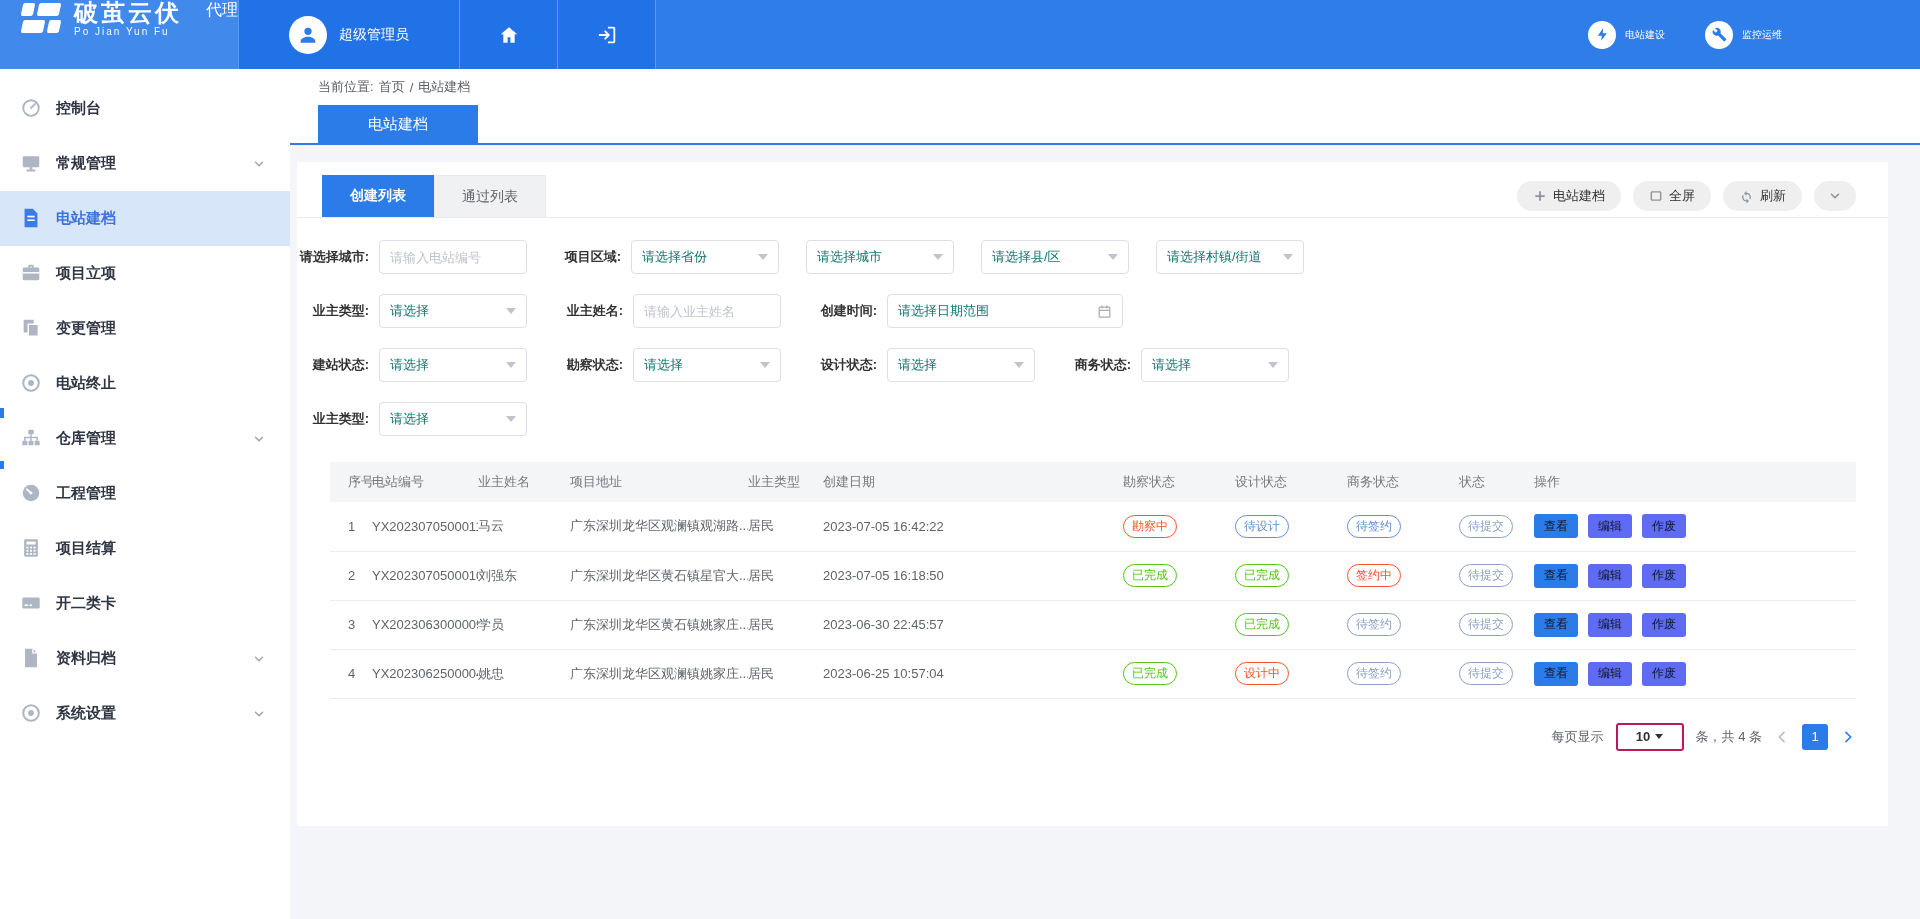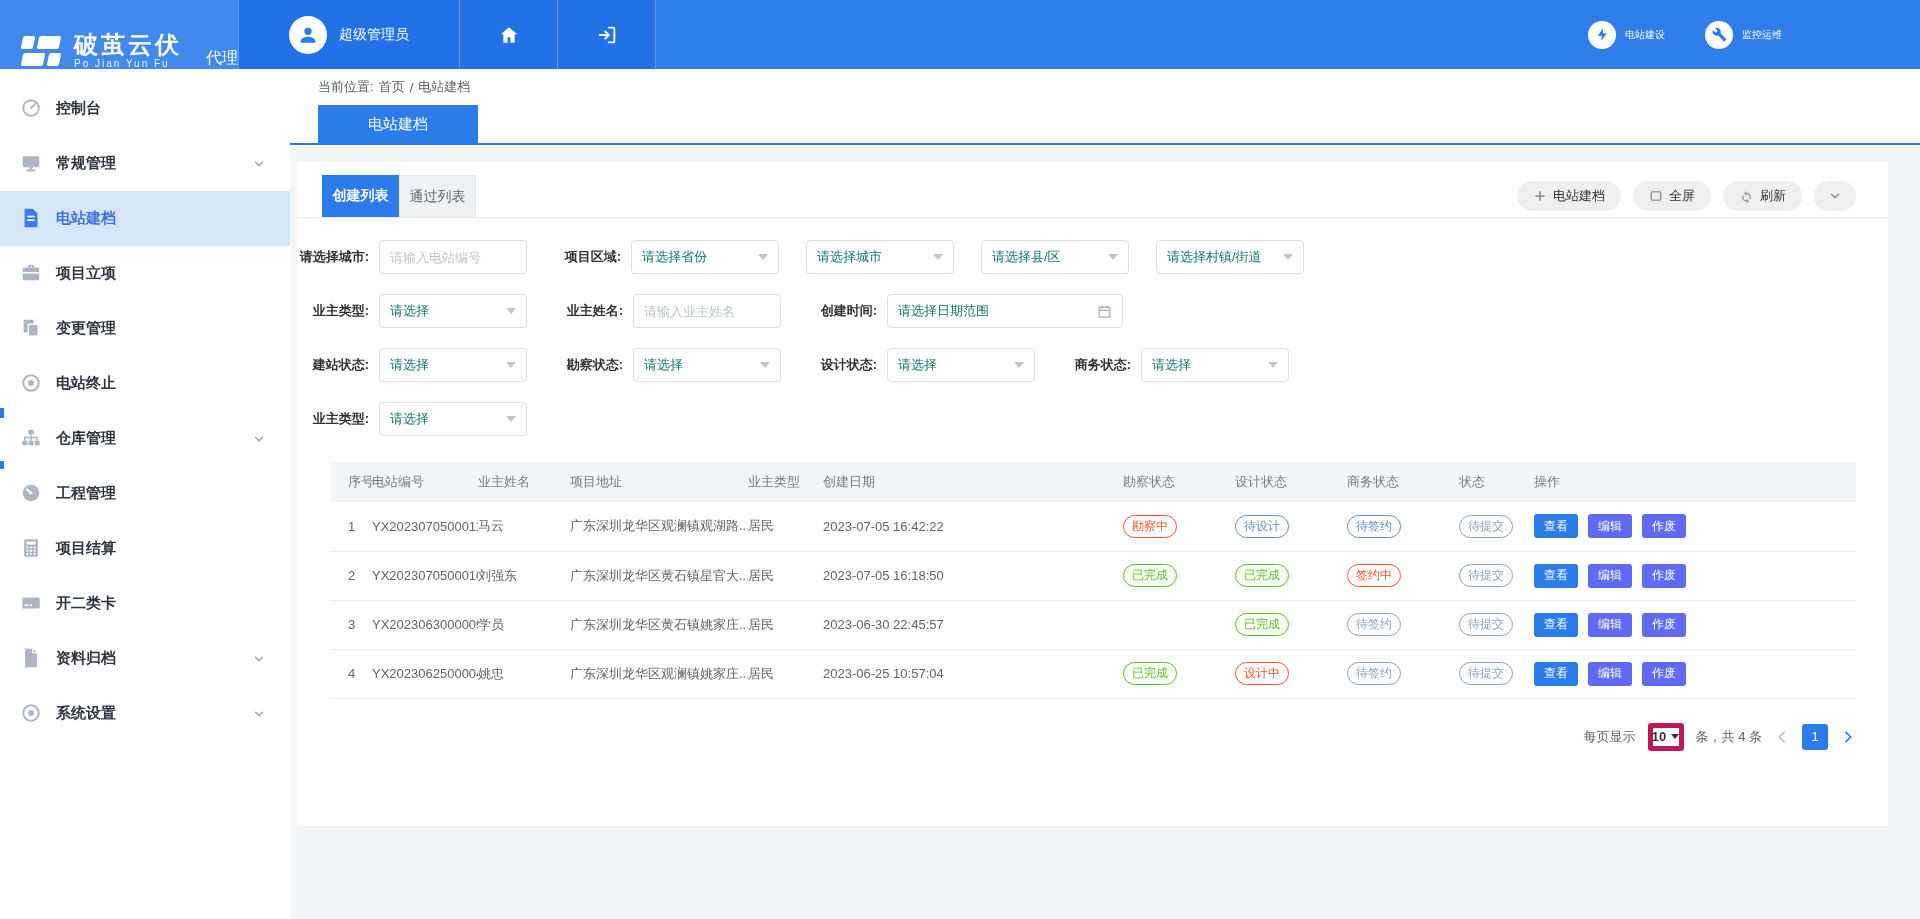--- a/index.html
+++ b/index.html
@@ -2,21 +2,21 @@
 <html><head>
 <meta charset="utf-8">
 <style>
   * { margin:0; padding:0; box-sizing:border-box; }
   html,body { width:1920px; height:919px; overflow:hidden;
     font-family:"Liberation Sans","DejaVu Sans",sans-serif; background:#f3f5f8; }
 
   
   .topbar{ position:absolute; top:0; left:0; width:1920px; height:69px;
     background:#2e7de9; display:flex; align-items:stretch; color:#fff; z-index:20;}
-  .logo-sec{ width:238px; background:#4189ea; display:flex; align-items:flex-end;
+  .logo-sec{ width:238px; background:#4189ea; display:flex; align-items:flex-start;
     padding-left:20px; flex-shrink:0;}
   .logo-mark{ position:relative; width:44px; height:36px; margin-right:10px; flex-shrink:0;}
   .logo-mark div{ position:absolute; background:#fff; border-radius:2px; transform:skewX(-12deg);}
   .lm1{ top:3px; left:2px; width:12px; height:13px;}
   .lm2{ top:3px; left:18px; width:22px; height:13px;}
   .lm3{ bottom:3px; left:2px; width:22px; height:13px;}
   .lm4{ bottom:3px; left:28px; width:12px; height:13px;}
   .logo-cn{ font-size:24px; font-weight:700; letter-spacing:3px; line-height:1.1; white-space:nowrap;}
   .logo-en{ font-size:10px; letter-spacing:2px; opacity:.95; white-space:nowrap;}
   .logo-divider{ width:1px; height:28px; background:rgba(255,255,255,.55); margin:0 12px;}
@@ -55,21 +55,21 @@
   .page-tabs{ height:40px; background:#fff; border-bottom:2px solid #2b7be9;
     padding-left:28px; display:flex; align-items:flex-end;}
   .page-tab{ width:160px; height:38px; background:#2b7be9; color:#fff; font-size:15px;
     display:flex; align-items:center; justify-content:center; cursor:pointer;}
   .content{ background:#f3f5f8; height:772px; padding:17px 32px 0 7px;}
   .card{ background:#fff; padding-bottom:26px; min-height:664px;}
 
   .card-head{ padding:13px 32px 0 25px; border-bottom:1px solid #e9ebf0;
     display:flex; justify-content:space-between; align-items:flex-end;}
   .ptabs{ display:flex;}
-  .ptab{ width:77px; height:42px; display:flex; align-items:center; justify-content:center;
+  .ptab{ width:112px; height:42px; display:flex; align-items:center; justify-content:center;
     font-size:14px; cursor:pointer;}
   .ptab.active{ background:#2b7be9; color:#fff; font-weight:700;}
   .ptab.inactive{ background:#f0f1f2; color:#5f646b; border:1px solid #e8eaee; border-bottom:none;}
   .toolbar{ display:flex; gap:12px; align-items:center; padding-bottom:6px;}
   .pill{ height:30px; border-radius:15px; background:#efefef; display:flex; align-items:center;
     gap:6px; padding:0 16px; font-size:13px; color:#303133; cursor:pointer; white-space:nowrap;}
   .pill svg{ color:#8d939c; display:block;}
   .pill.icon-only{ padding:0 14px;}
 
   .filters{ padding:22px 0 0 2px;}
@@ -102,28 +102,28 @@
   th:first-child, td:first-child{ padding-left:18px;}
   tbody td{ height:49px; border-bottom:1px solid #ebeef5; font-size:13px; color:#5f646b;
     white-space:nowrap; overflow:hidden;}
   .badge{ display:inline-block; min-width:46px; text-align:right; padding:3px 8px;
     border:1px solid; border-radius:12px; font-size:12px; line-height:1.25; background:#fff;}
   .v-orange{ color:#f4552c; border-color:#f4552c;}
   .v-green{ color:#52c41a; border-color:#52c41a;}
   .v-blue{ color:#5f8fd9; border-color:#5f8fd9;}
   .v-gray{ color:#8ba2c4; border-color:#8ba2c4;}
   .rowbtns{ display:flex; gap:10px;}
-  .abtn{ height:24px; padding:0 10px; border:none; border-radius:3px; font-size:12px; color:#ffffff;
+  .abtn{ height:24px; padding:0 10px; border:none; border-radius:3px; font-size:12px; color:#0f172a;
     display:flex; align-items:center; cursor:pointer;}
   .abtn.view{ background:#2b7be9;}
   .abtn.edit, .abtn.void{ background:#5e6bf2;}
 
   .pagination{ display:flex; justify-content:flex-end; align-items:center; gap:12px;
     margin:24px 32px 0 0; font-size:13px; color:#5f646b;}
-  .pp-select{ width:36px; height:28px; border:5px solid #be185d; border-radius:3px;
+  .pp-select{ width:68px; height:28px; border:2px solid #be185d; border-radius:3px;
     display:flex; align-items:center; justify-content:center; gap:5px; font-size:13px;
     color:#303133; font-weight:700; cursor:pointer; background:#fff;}
   .pp-caret{ width:0; height:0; border-left:4px solid transparent; border-right:4px solid transparent;
     border-top:5px solid #303133;}
   .pg-arrow{ display:flex; cursor:pointer;}
   .pg-prev{ color:#b3c0d1;}
   .pg-next{ color:#2b7be9;}
   .pg-current{ width:26px; height:26px; background:#2b7be9; color:#fff; border-radius:3px;
     display:flex; align-items:center; justify-content:center; font-size:13px; cursor:pointer;}
 </style>

